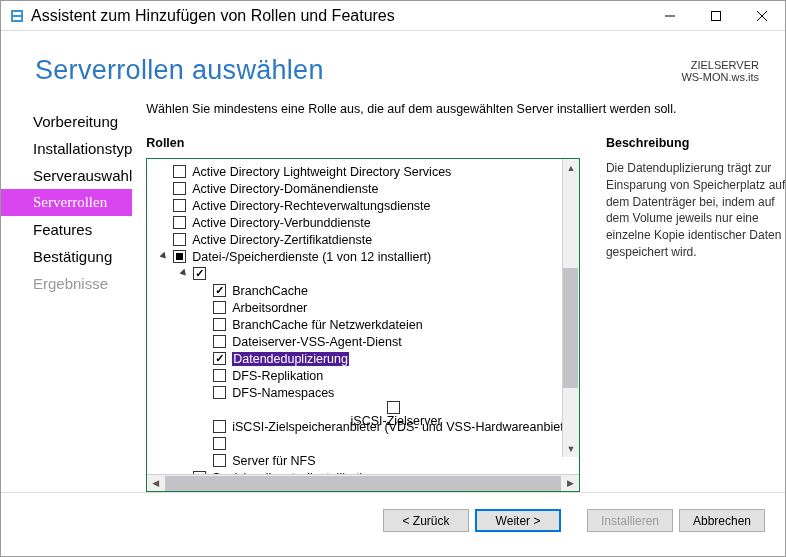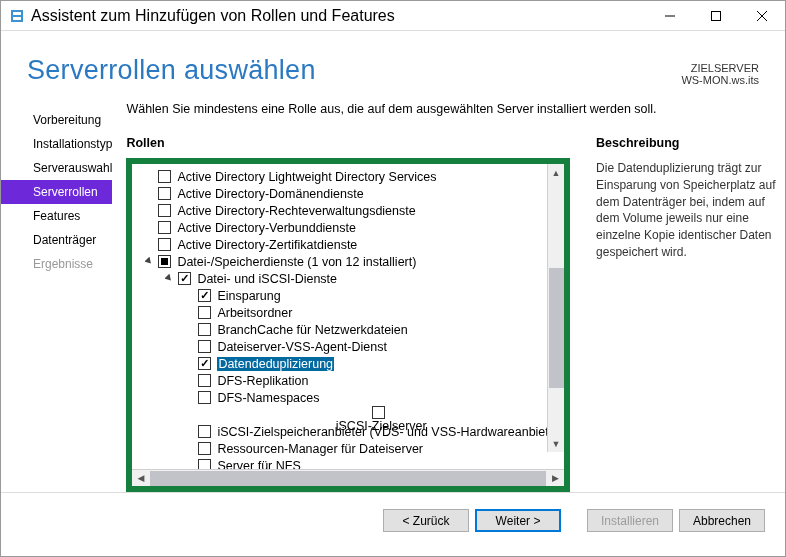--- a/index.html
+++ b/index.html
@@ -3,46 +3,46 @@
 <meta charset="utf-8">
 <style>
 * { box-sizing: border-box; font-family: "Segoe UI", sans-serif; }
 body { margin: 0; background: #fff; width: 786px; height: 557px; overflow: hidden; border: 1px solid #999; }
 
 .titlebar { height: 30px; display: flex; align-items: center; padding: 0 0 0 8px; border-bottom: 1px solid #ddd; }
 .titlebar .icon { width: 16px; height: 16px; margin-right: 6px; }
 .titlebar .title { font-size: 16px; flex: 1; }
 .titlebar .winbtn { width: 46px; height: 30px; display: flex; align-items: center; justify-content: center; }
 
-.header { padding: 24px 26px 16px 26px; display: flex; align-items: flex-end; }
+.header { padding: 24px 26px 16px 26px; display: flex; align-items: center; margin-left: 8px; }
 .header h1 { margin: 0; font-weight: 300; color: #2b79c2; font-size: 27px; flex: 1; letter-spacing: 0.3px; }
 .header .target { text-align: right; font-size: 11px; color: #333; }
 
 .body { display: flex; padding: 0 0 0 0; height: 390px; }
 
 .sidebar { width: 200px; padding-top: 6px; }
-.sidebar .item { padding: 5px 0 5px 32px; font-size: 12px; cursor: default; }
-.sidebar .item.selected { background: #6d28d9; color: #fff; }
+.sidebar .item { padding: 5px 0 5px 32px; font-size: 15px; cursor: default; }
+.sidebar .item.selected { background: #d946ef; color: #fff; font-family: Liberation Serif, serif; }
 .sidebar .item.disabled { color: #999; }
 
 .main { flex: 1; padding: 0 20px 0 14px; display: flex; flex-direction: column; }
 .intro { font-size: 12.5px; margin-bottom: 20px; }
 .cols { display: flex; gap: 26px; flex: 1; min-height: 0; }
 
 .rolescol { flex: 1; display: flex; flex-direction: column; min-width: 0; }
 .rolescol .hdr { font-weight: 600; font-size: 12.5px; margin-bottom: 8px; }
-.treewrap { border: 6px solid #15803d; flex: 1; display: flex; flex-direction: column; min-height: 0; }
+.treewrap { border: 1px solid #15803d; flex: 1; display: flex; flex-direction: column; min-height: 0; }
 .tree { flex: 1; overflow: hidden; position: relative; font-size: 12.5px; padding: 4px 0; }
 .treerow { display: flex; align-items: center; height: 17px; white-space: nowrap; }
 .expander { width: 10px; height: 10px; display: inline-flex; align-items: center; justify-content: center; margin-right: 0px; }
 .cb { width: 13px; height: 13px; border: 1px solid #333; display: inline-flex; align-items: center; justify-content: center; margin-right: 6px; background: #fff; flex: none; }
 .cb.checked::after { content: "✓"; font-size: 11px; line-height: 1; color: #000; font-weight: bold; }
 .cb.partial::after { content: ""; width: 7px; height: 7px; background: #000; display: block; }
 .row-label { }
-.row-label.selected { background: #0369a1; color: #fff; padding: 0 1px; }
+.row-label.selected { background: #4c1d95; color: #fff; padding: 0 1px; }
 .vscroll { width: 17px; background: #f0f0f0; border-left: 1px solid #d0d0d0; position:absolute; right:0; top:0; bottom:17px; display:flex; flex-direction:column; align-items:center; justify-content:space-between; }
 .vscroll .arr, .hscroll .arr { font-size: 9px; color: #555; width:17px; height:17px; display:flex; align-items:center; justify-content:center; }
 .vscroll .thumb { background: #c2c3c9; width: 15px; }
 .hscroll { height: 17px; background: #f0f0f0; border-top: 1px solid #d0d0d0; display:flex; align-items:center; justify-content:space-between; }
 .hscroll .thumbh { background: #c2c3c9; height: 15px; flex: 1; margin: 0 1px; }
 
 .desccol { width: 186px; }
 .desccol .hdr { font-weight: 600; font-size: 12.5px; margin-bottom: 10px; }
 .desccol .desc { font-size: 12px; color: #333; line-height: 1.4; }
 
@@ -90,21 +90,21 @@
   </div>
 </div>
 
 <div class="body">
   <div class="sidebar" id="sidebar">
       <div class="item">Vorbereitung</div>
       <div class="item">Installationstyp</div>
       <div class="item">Serverauswahl</div>
       <div class="item selected">Serverrollen</div>
       <div class="item">Features</div>
-      <div class="item">Datenträger</div>
+      <div class="item">Bestätigung</div>
       <div class="item disabled">Ergebnisse</div>
     </div>
 
   <div class="main">
     <div class="intro">Wählen Sie mindestens eine Rolle aus, die auf dem ausgewählten Server installiert werden soll.</div>
     <div class="cols">
       <div class="rolescol">
         <div class="hdr">Rollen</div>
         <div class="treewrap">
           <div class="tree" id="tree" style="position:relative;">
@@ -142,26 +142,25 @@
                 <span class="cb partial"></span>
                 <span class="row-label">Datei-/Speicherdienste (1 von 12 installiert)</span>
               </div>
               <div class="treerow" style="padding-left: 46px; position: relative;">
                 <span class="expander" style="position: absolute; left: 32px;">
                   <svg width="9" height="9">
                     <path d="M1 1 L7 5 L1 8 Z" fill="#444" transform="rotate(45 4.5 4.5)"></path>
                   </svg>
                 </span>
                 <span class="cb checked"></span>
-                <span class="row-label">Datei- und iSCSI-Dienste</span>
-              </div>
-              <div class="treerow" style="padding-left: 66px; position: relative;">
-                <span class="expander" style="position: absolute; left: 52px;"></span>
-                <span class="cb checked"></span>
-                <span class="row-label">Einsparung</span>
+              </div>
+              <div class="treerow" style="padding-left: 66px; position: relative;">
+                <span class="expander" style="position: absolute; left: 52px;"></span>
+                <span class="cb checked"></span>
+                <span class="row-label">BranchCache</span>
               </div>
               <div class="treerow" style="padding-left: 66px; position: relative;">
                 <span class="expander" style="position: absolute; left: 52px;"></span>
                 <span class="cb "></span>
                 <span class="row-label">Arbeitsordner</span>
               </div>
               <div class="treerow" style="padding-left: 66px; position: relative;">
                 <span class="expander" style="position: absolute; left: 52px;"></span>
                 <span class="cb "></span>
                 <span class="row-label">BranchCache für Netzwerkdateien</span>
@@ -192,21 +191,20 @@
                 <span class="row-label">iSCSI-Zielserver</span>
               </div>
               <div class="treerow" style="padding-left: 66px; position: relative;">
                 <span class="expander" style="position: absolute; left: 52px;"></span>
                 <span class="cb "></span>
                 <span class="row-label">iSCSI-Zielspeicheranbieter (VDS- und VSS-Hardwareanbieter)</span>
               </div>
               <div class="treerow" style="padding-left: 66px; position: relative;">
                 <span class="expander" style="position: absolute; left: 52px;"></span>
                 <span class="cb "></span>
-                <span class="row-label">Ressourcen-Manager für Dateiserver</span>
               </div>
               <div class="treerow" style="padding-left: 66px; position: relative;">
                 <span class="expander" style="position: absolute; left: 52px;"></span>
                 <span class="cb "></span>
                 <span class="row-label">Server für NFS</span>
               </div>
               <div class="treerow" style="padding-left: 46px; position: relative;">
                 <span class="expander" style="position: absolute; left: 32px;"></span>
                 <span class="cb checked"></span>
                 <span class="row-label">Speicherdienste (Installiert)</span>

